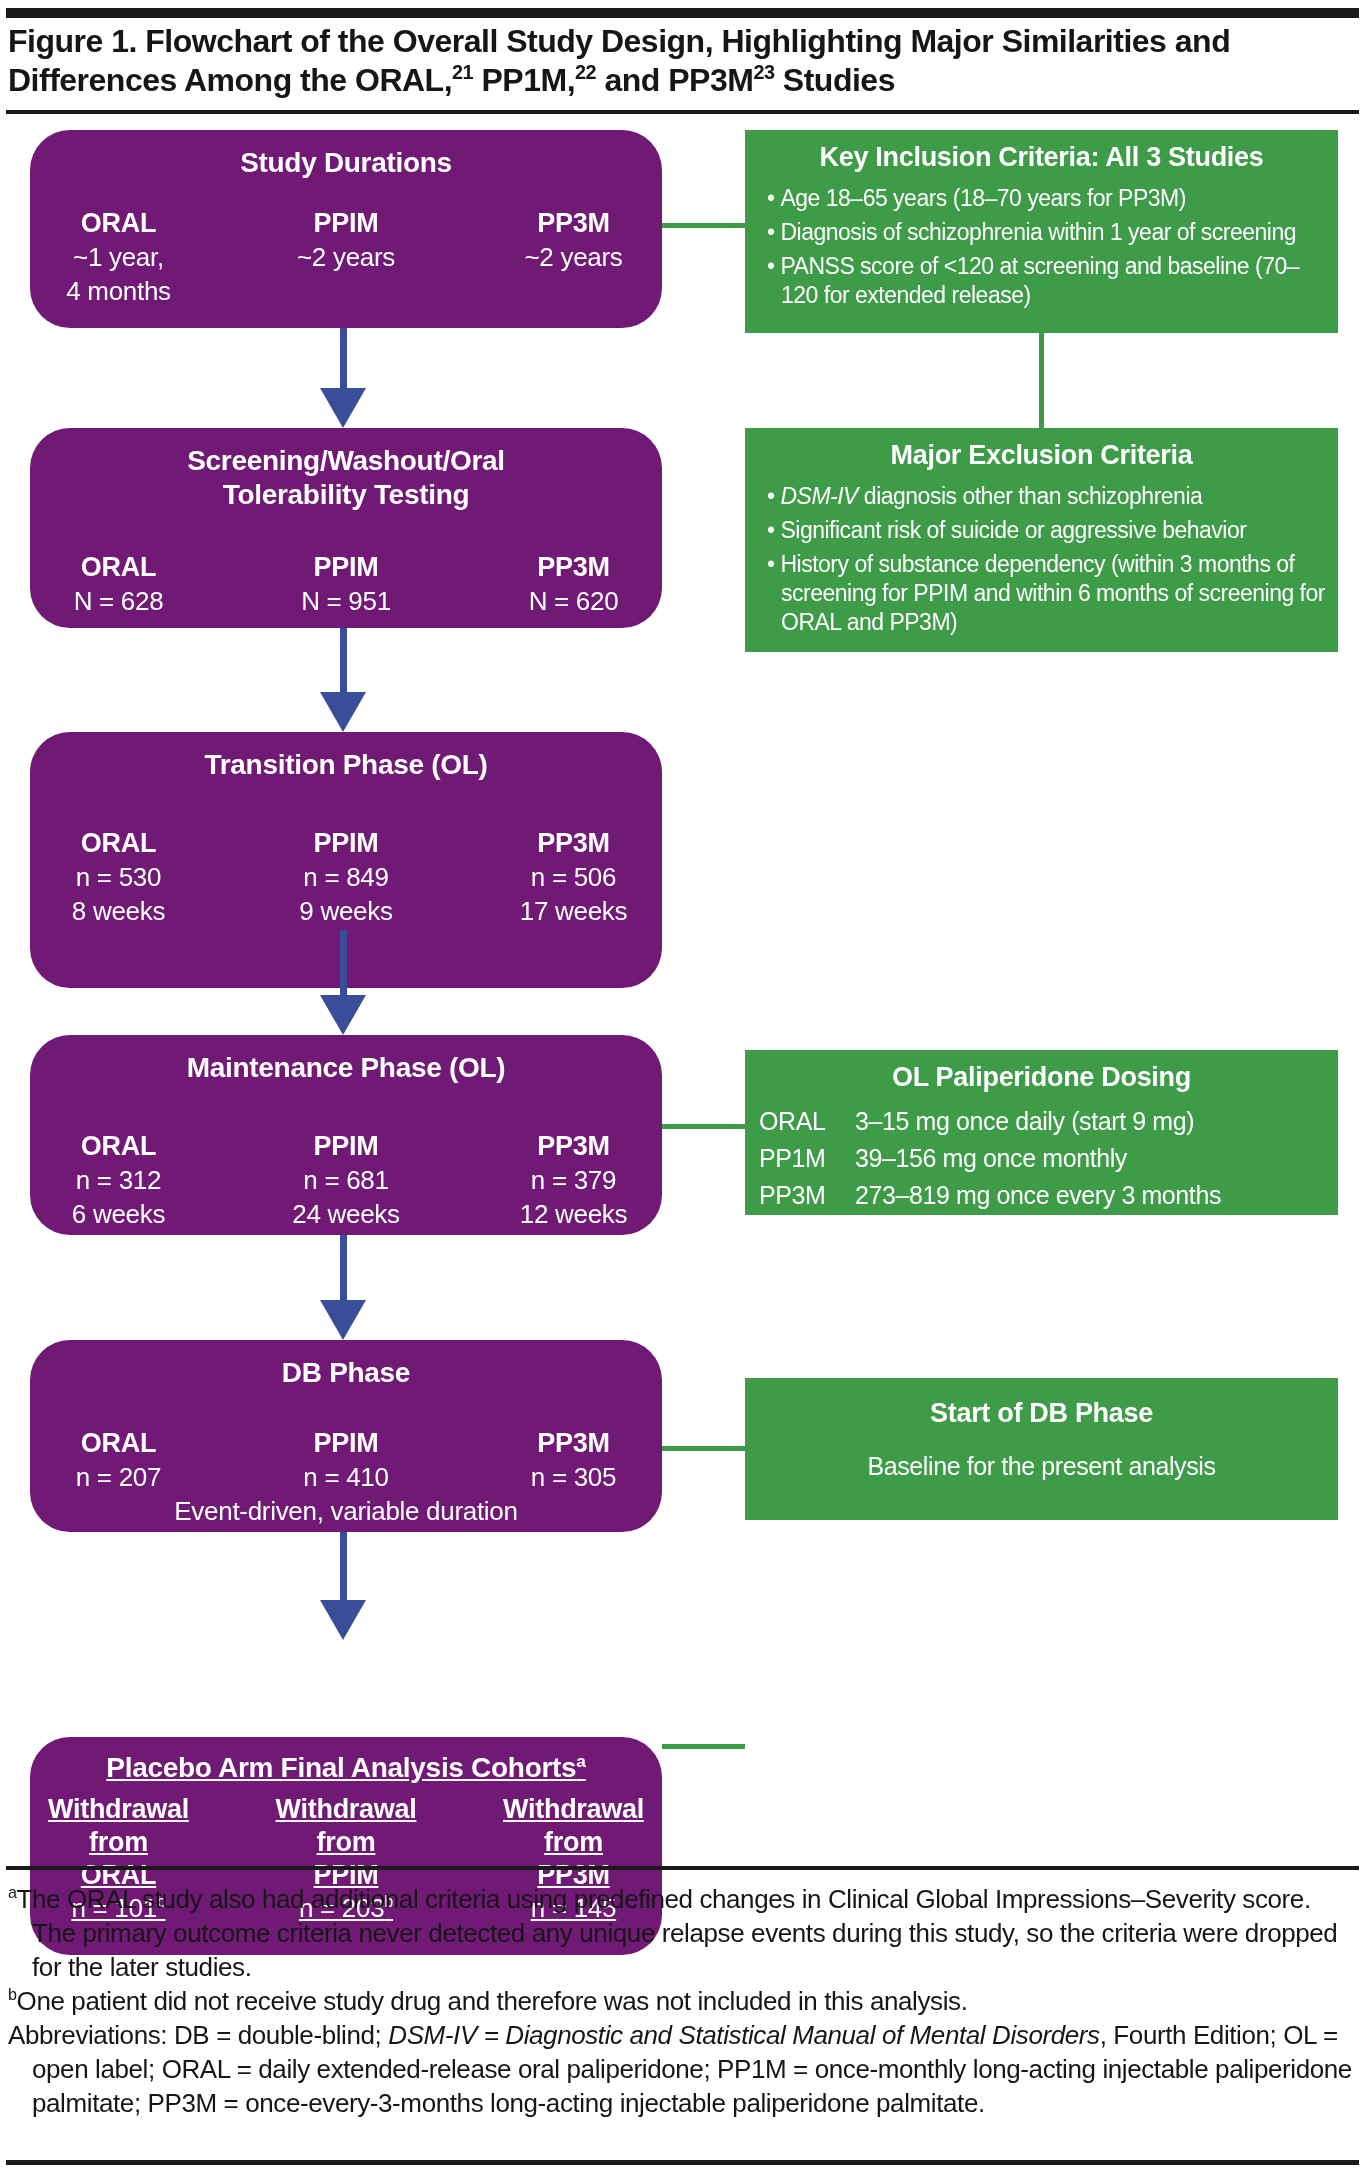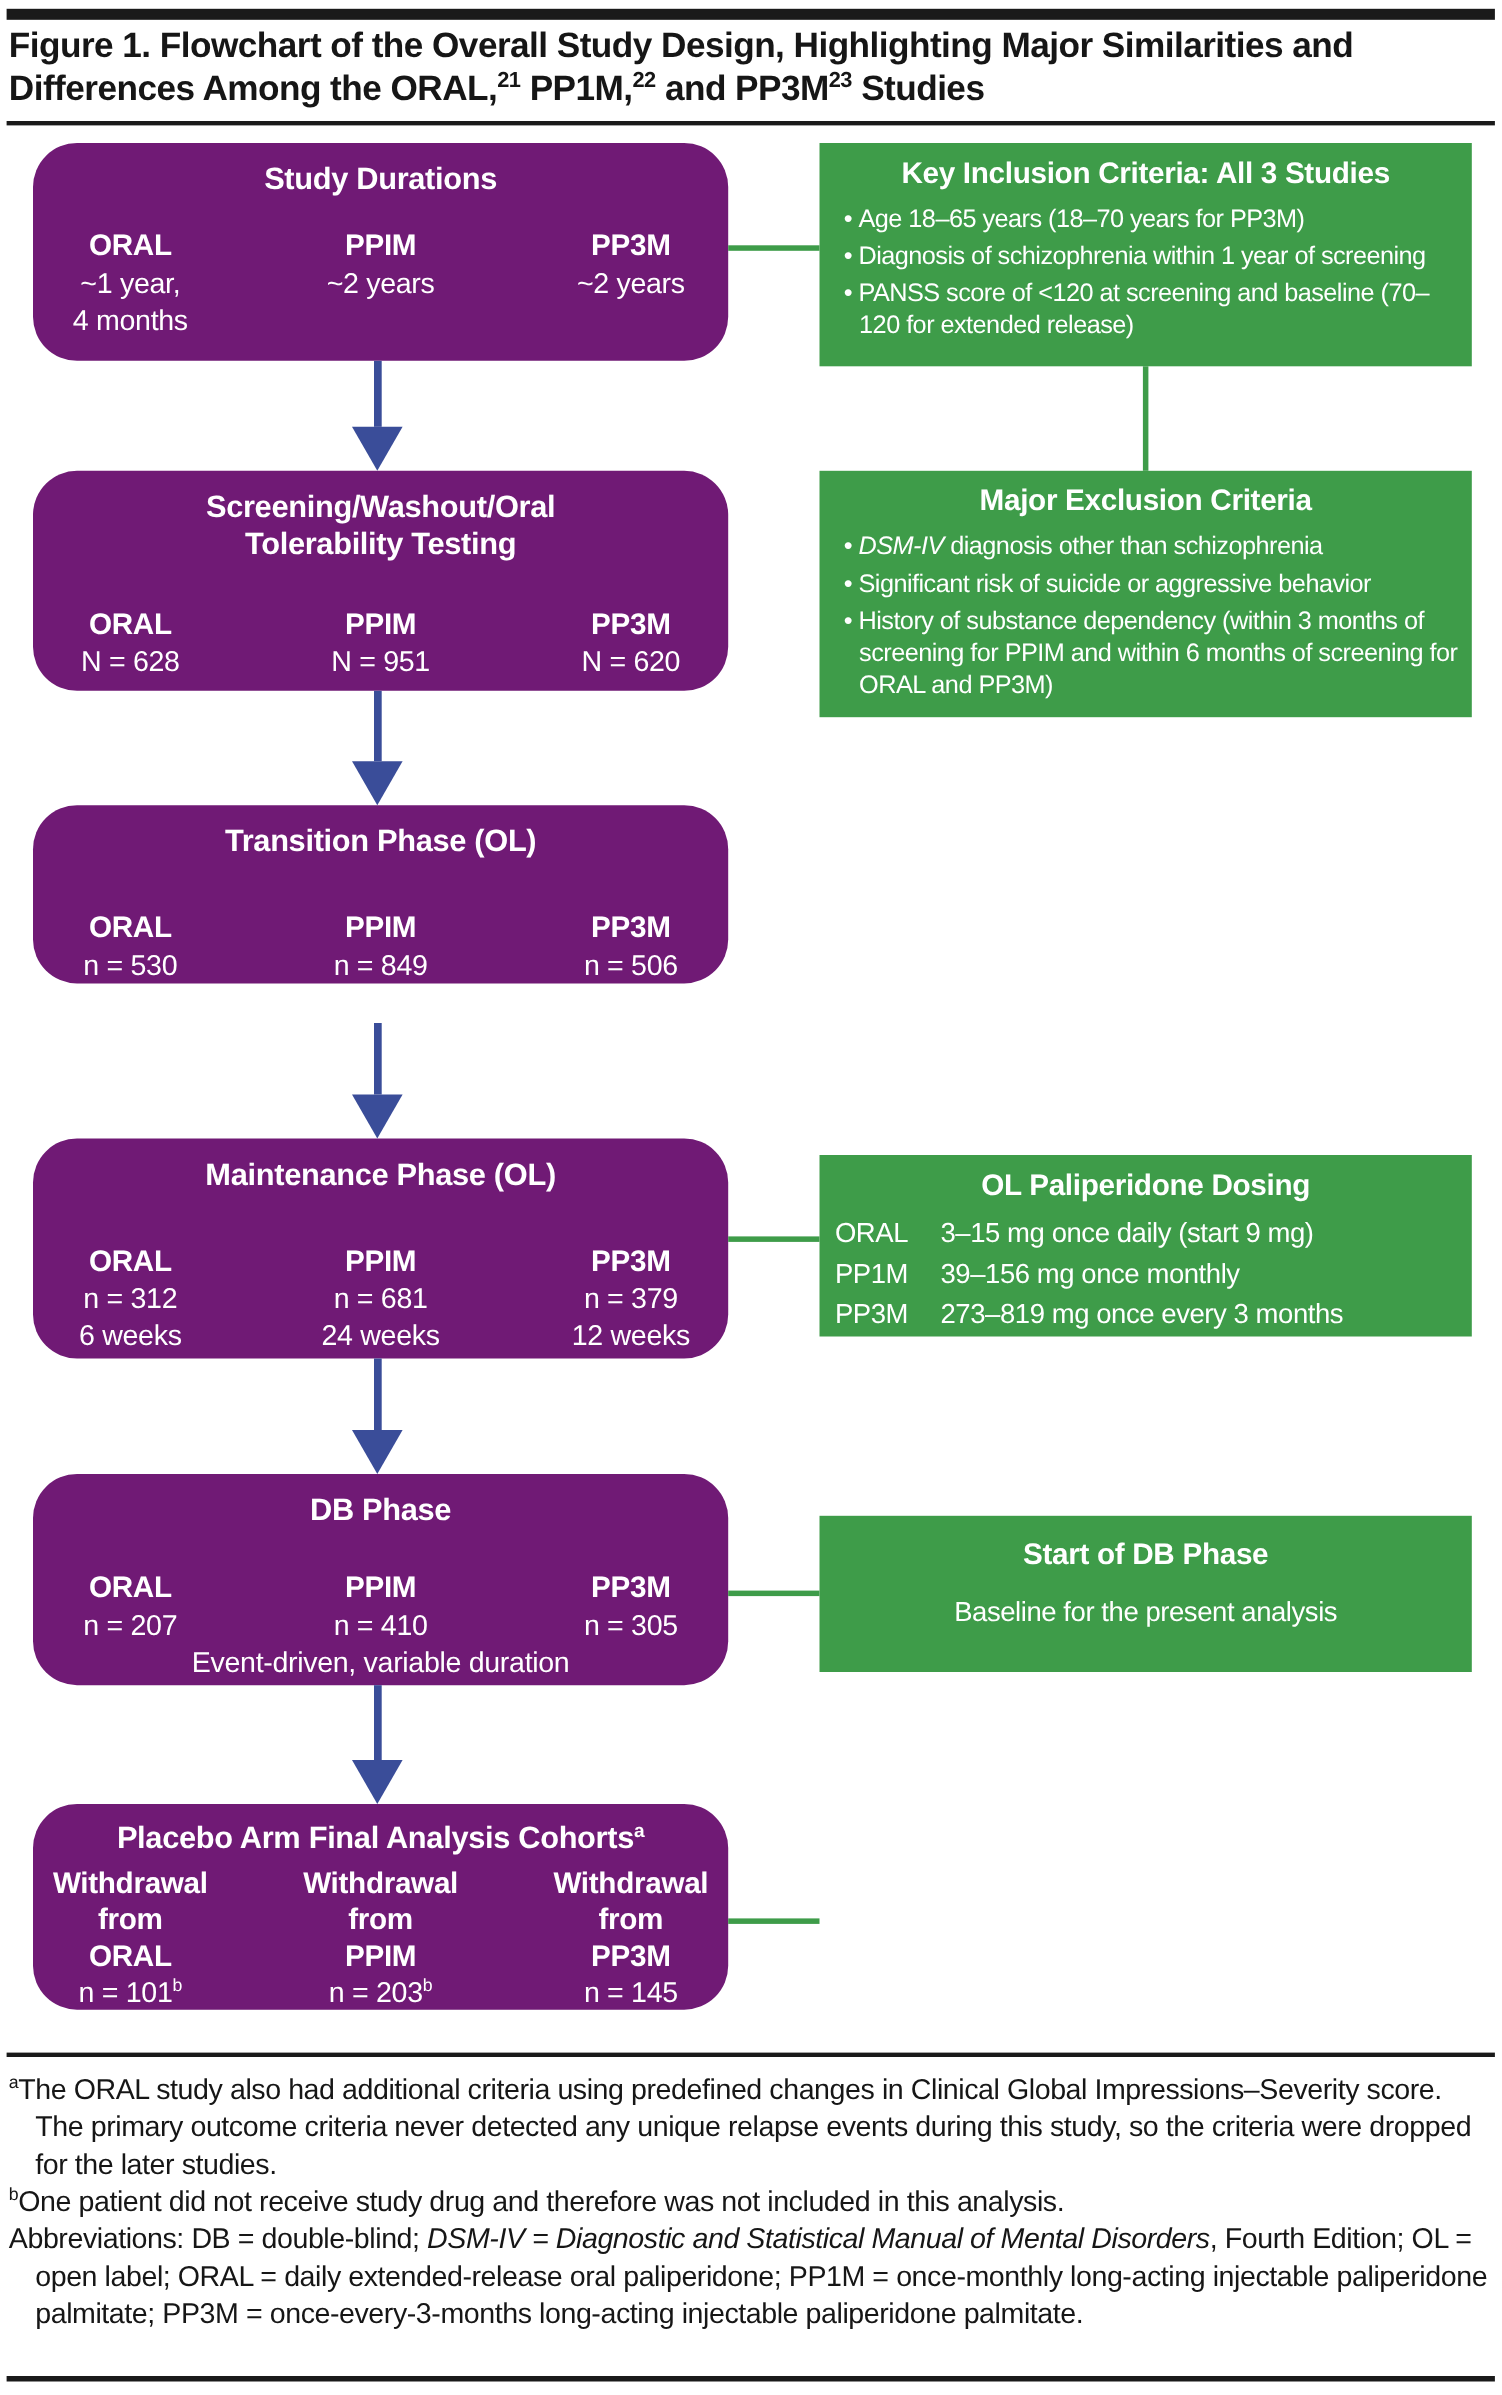--- a/index.html
+++ b/index.html
@@ -100,21 +100,21 @@
       <div class="col">
         <div class="lbl">PP3M</div>
         <div>N = 620</div>
       </div>
     </div>
   </div>
 
   <div class="stem" style="top:628px;height:64px;"></div>
   <div class="ahead" style="top:692px;"></div>
 
-  <div class="bluebox" style="top:732px;height:162px;">
+  <div class="bluebox" style="top:732px;height:256px;">
     <div class="bb-head">Transition Phase (OL)</div>
     <div class="cols mt44">
       <div class="col">
         <div class="lbl">ORAL</div>
         <div>n = 530</div>
         <div>8 weeks</div>
       </div>
       <div class="col">
         <div class="lbl">PPIM</div>
         <div>n = 849</div>
@@ -170,21 +170,21 @@
         <div class="lbl">PP3M</div>
         <div>n = 305</div>
       </div>
     </div>
     <div class="bb-footer">Event-driven, variable duration</div>
   </div>
 
   <div class="stem" style="top:1532px;height:68px;"></div>
   <div class="ahead" style="top:1600px;"></div>
 
-  <div class="bluebox wd" style="top:1640px;height:187px;">
+  <div class="bluebox wd" style="top:1737px;height:218px;text-decoration:underline;">
     <div class="bb-head" style="padding-top:14px;"><span>Placebo Arm Final Analysis Cohorts</span><sup>a</sup></div>
     <div class="cols mt8">
       <div class="col">
         <div class="lbl">Withdrawal</div>
         <div class="lbl">from</div>
         <div class="lbl">ORAL</div>
         <div><span>n = 101</span><sup>b</sup></div>
       </div>
       <div class="col">
         <div class="lbl">Withdrawal</div>

